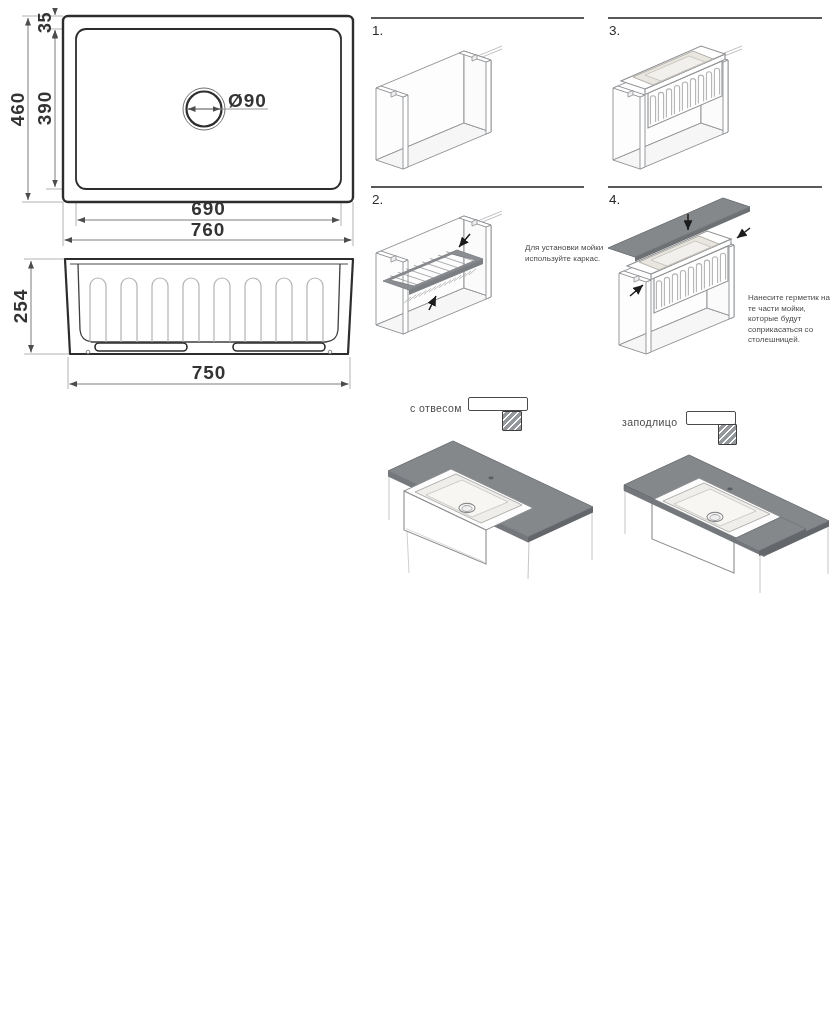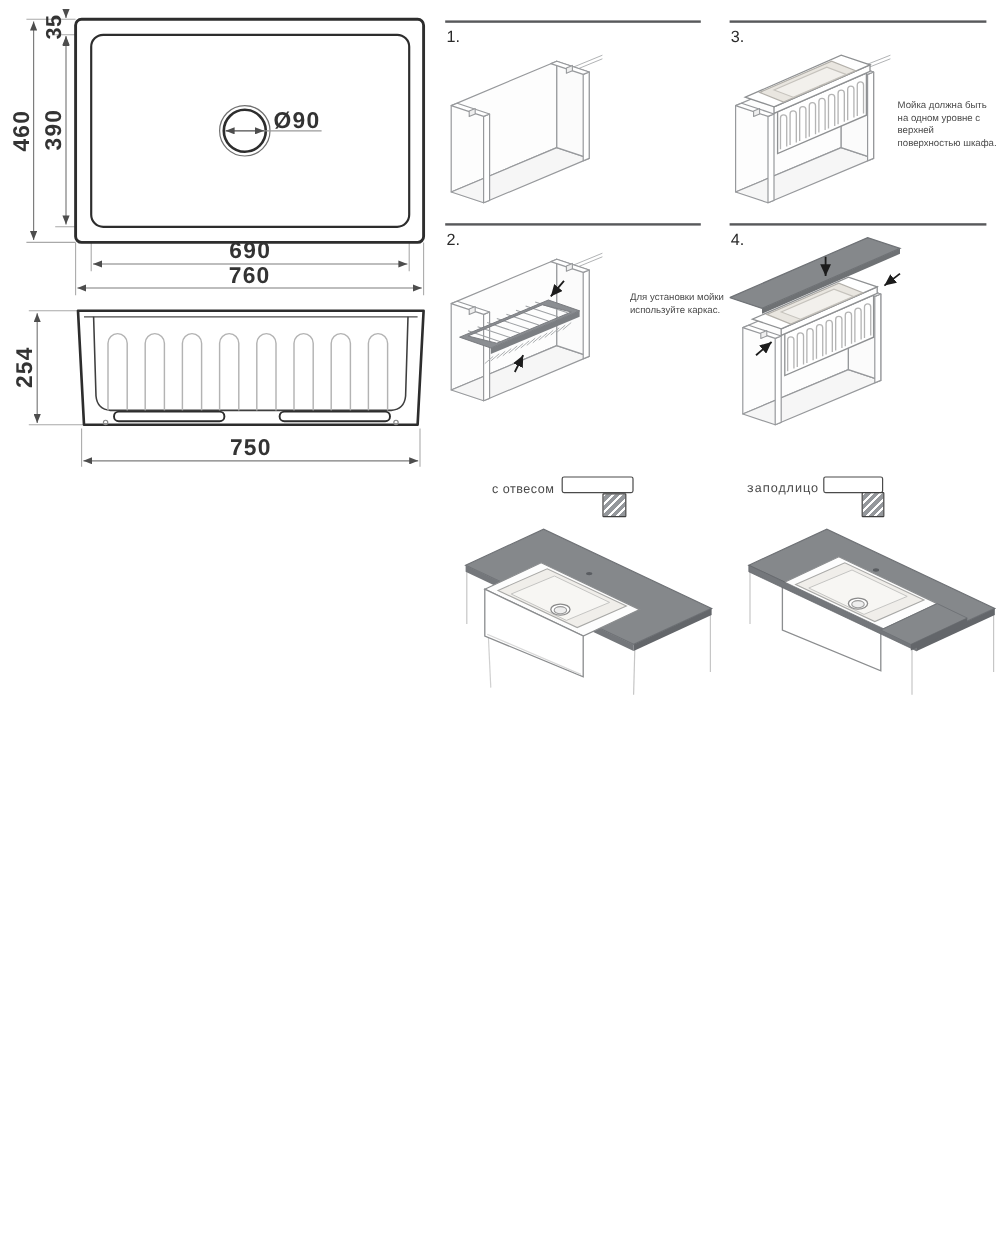--- a/index.html
+++ b/index.html
@@ -186,21 +186,20 @@
           <path d="M98.4,67.2 L98.4,41.3 A2.6 2.6 0 0 1 103.6,41.3 L103.6,65"></path>
           <path d="M106.4,63.7 L106.4,37.8 A2.6 2.6 0 0 1 111.6,37.8 L111.6,61.5"></path>
         </g>
         <path d="M37,56 L117,21 L117,26.5 L37,61.5 Z" fill="#fff" stroke="#8f9193" stroke-width="1.1"></path>
         <path d="M37,56 L117,21 L93,13 L13,48 Z" fill="#fff" stroke="#8f9193" stroke-width="1.1"></path>
         <path d="M45,52 L105,26 L85,18 L25,44 Z" fill="#e9e6e0" stroke="#b3b0aa" stroke-width="1"></path>
         <path d="M53,48 L97,29 L81,23 L37,42 Z" fill="#f2f0ec" stroke="#c6c3bd" stroke-width="0.9"></path>
         <line x1="75" y1="39" x2="79" y2="37.5" stroke="#b3b0aa" stroke-width="1"></line>
       </g>
     </svg>
-    <p class="caption" style="left:140px;top:66px;width:84px;">Мойка должна быть на одном уровне с верхней поверхностью шкафа.</p>
   </div>
 
   <div class="step-cell" style="left:608px;top:186px;width:214px;height:189px;">
     <div class="rule"></div>
     <div class="step-num">4.</div>
     <svg style="left:0;top:8px" width="152" height="172" viewBox="0 0 152 172">
       <defs>
         <marker id="mblk4" markerWidth="7" markerHeight="6" refX="6.5" refY="3" orient="auto">
           <path d="M0,0 L6.5,3 L0,6 Z" fill="#1c1c1c"></path>
         </marker>
@@ -233,20 +232,21 @@
         </g>
         <path d="M37,56 L117,21 L117,26.5 L37,61.5 Z" fill="#fff" stroke="#8f9193" stroke-width="1.1"></path>
         <path d="M37,56 L117,21 L93,13 L13,48 Z" fill="#fff" stroke="#8f9193" stroke-width="1.1"></path>
         <path d="M45,52 L105,26 L85,18 L25,44 Z" fill="#e9e6e0" stroke="#b3b0aa" stroke-width="1"></path>
         <path d="M53,48 L97,29 L81,23 L37,42 Z" fill="#f2f0ec" stroke="#c6c3bd" stroke-width="0.9"></path>
       </g>
       <line x1="80" y1="20" x2="80" y2="36" stroke="#1c1c1c" stroke-width="1.5" marker-end="url(#mblk4)"></line>
       <line x1="142" y1="34" x2="129" y2="44" stroke="#1c1c1c" stroke-width="1.5" marker-end="url(#mblk4)"></line>
       <line x1="22" y1="102" x2="35" y2="91" stroke="#1c1c1c" stroke-width="1.5" marker-end="url(#mblk4)"></line>
     </svg>
+    <p class="caption" style="left:140px;top:107px;width:86px;">Нанесите герметик на те части мойки, которые будут соприкасаться со столешницей.</p>
   </div>
 
   <div class="opt-cell" style="left:371px;top:395px;width:236px;height:190px;">
     <span class="opt-label" style="left:19px;top:7px;margin-left:20px;">с отвесом</span>
     <div class="ctop" style="left:97px;top:2px;width:60px;height:14px;"></div>
     <div class="hatch" style="left:131px;top:15.5px;width:20px;height:20px;"></div>
     <svg style="left:3px;top:43px" width="230" height="142" viewBox="0 0 230 142">
       <g stroke="#c6c6c6" stroke-width="1">
         <line x1="15" y1="36" x2="15" y2="82"></line>
         <line x1="218" y1="74" x2="218" y2="122"></line>
@@ -260,21 +260,21 @@
       <path d="M30,53 L77,31 L159,70 L112,92 Z" fill="#fdfdfd" stroke="#8b8d8f" stroke-width="1"></path>
       <path d="M41,54 L82,36 L148,67 L107,85 Z" fill="#f0eeea" stroke="#a8a8a6" stroke-width="0.9"></path>
       <path d="M52,57 L88,42 L134,64 L98,79 Z" fill="#f7f6f3" stroke="#c2c2c0" stroke-width="0.8"></path>
       <ellipse cx="93" cy="70" rx="8" ry="4.6" fill="#fff" stroke="#8a8a8a" stroke-width="1.1"></ellipse>
       <ellipse cx="93" cy="70.5" rx="5.2" ry="3" fill="#eee" stroke="#9a9a9a" stroke-width="0.9"></ellipse>
       <path d="M30,53 L112,92 L112,126 L30,92 Z" fill="#fff" stroke="#8b8d8f" stroke-width="1.1"></path>
       <line x1="32" y1="90.5" x2="110" y2="124" stroke="#d8d8d8" stroke-width="1"></line>
     </svg>
   </div>
 
-  <div class="opt-cell" style="left:608px;top:395px;width:230px;height:190px;font-family:Liberation Mono, monospace;">
+  <div class="opt-cell" style="left:608px;top:409px;width:230px;height:190px;">
     <span class="opt-label" style="left:14px;top:7px;">заподлицо</span>
     <div class="ctop" style="left:78px;top:2px;width:50px;height:14px;"></div>
     <div class="hatch" style="left:109.5px;top:14.5px;width:19px;height:21px;"></div>
     <svg style="left:2px;top:43px" width="228" height="142" viewBox="0 0 228 142">
       <g stroke="#c6c6c6" stroke-width="1">
         <line x1="15" y1="36" x2="15" y2="82"></line>
         <line x1="218" y1="74" x2="218" y2="122"></line>
         <line x1="150" y1="103" x2="150" y2="141"></line>
       </g>
       <path d="M14,33 L79,3 L219,69 L154,99 Z" stroke="#6f7276" stroke-width="1" fill="#85888b"></path>

